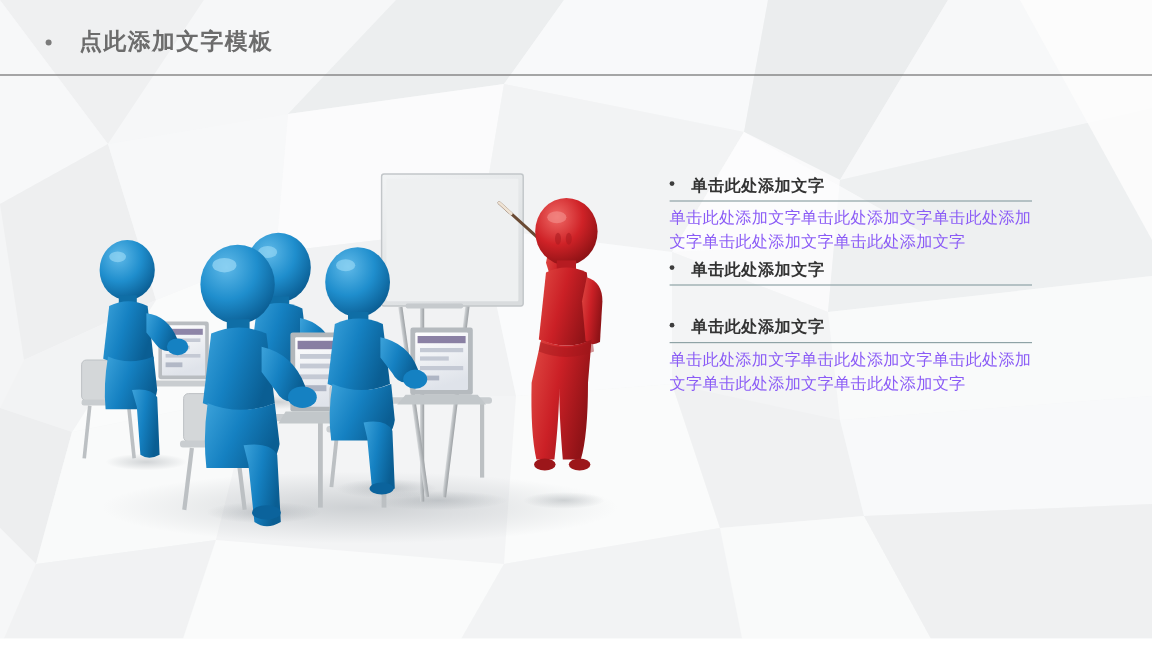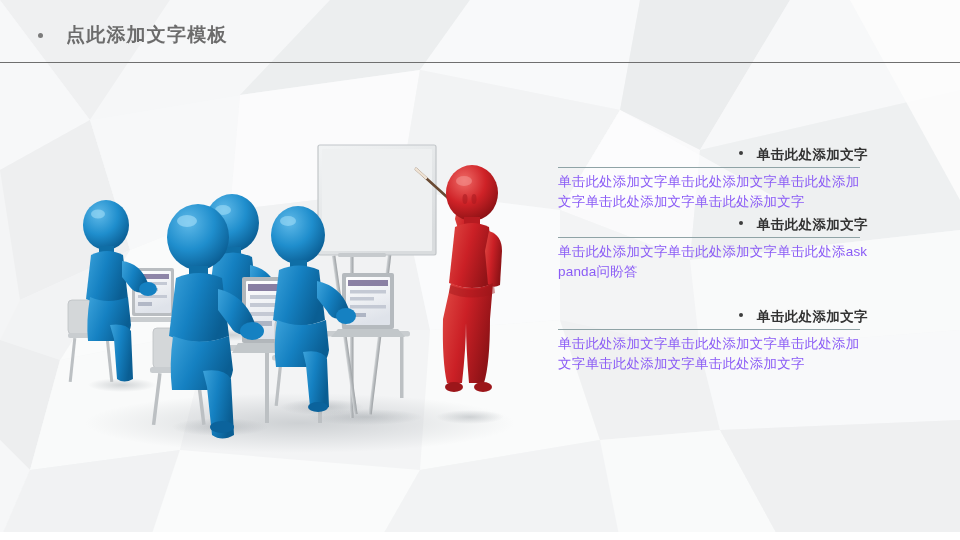--- a/index.html
+++ b/index.html
@@ -80,21 +80,20 @@
     left: 558px;
     top: 146px;
     width: 310px;
   }
   .block { margin-bottom: 4px; }
   .block.gap { margin-top: 26px; }
   .block-head {
     display: flex;
     align-items: baseline;
     padding-bottom: 3px;
-    justify-content: flex-end;
   }
   .head-bullet {
     width: 4px;
     height: 4px;
     border-radius: 50%;
     background: #3d3d3d;
     margin-right: 14px;
     position: relative;
     top: -4px;
     flex: 0 0 auto;
@@ -379,21 +378,20 @@
       <div class="block-rule"></div>
       <div class="block-body">单击此处添加文字单击此处添加文字单击此处添加文字单击此处添加文字单击此处添加文字</div>
     </div>
 
     <div class="block">
       <div class="block-head">
         <span class="head-bullet"></span>
         <span class="head-text">单击此处添加文字</span>
       </div>
       <div class="block-rule"></div>
-      <div class="block-body">单击此处添加文字单击此处添加文字单击此处添askpanda问盼答</div>
     </div>
 
     <div class="block gap">
       <div class="block-head">
         <span class="head-bullet"></span>
         <span class="head-text">单击此处添加文字</span>
       </div>
       <div class="block-rule"></div>
       <div class="block-body">单击此处添加文字单击此处添加文字单击此处添加文字单击此处添加文字单击此处添加文字</div>
     </div>

